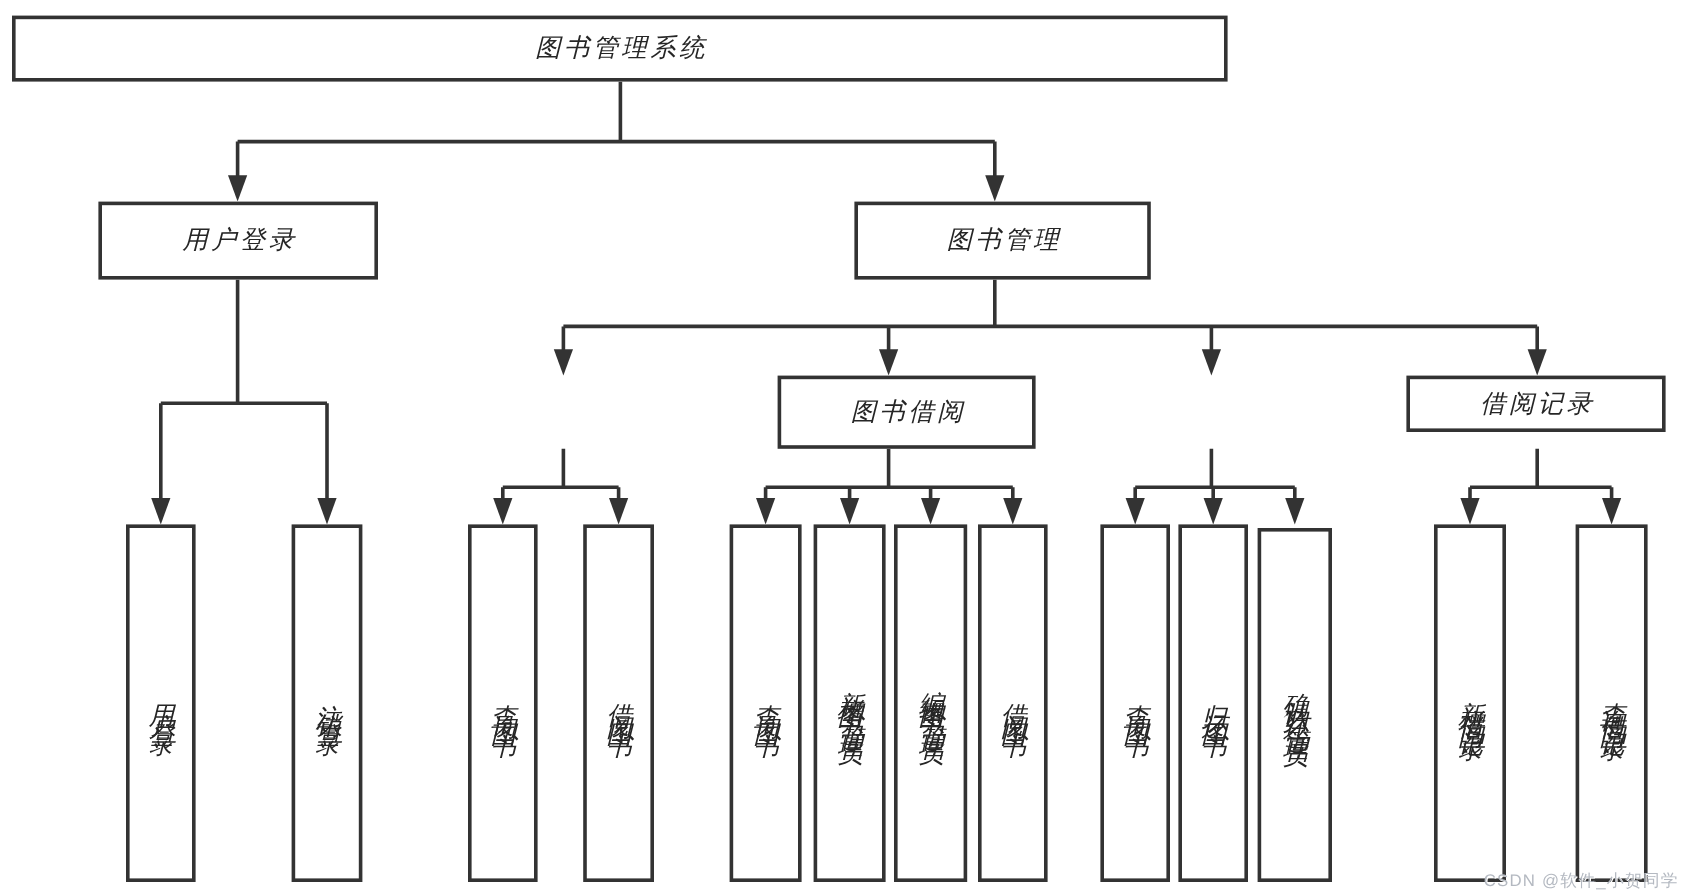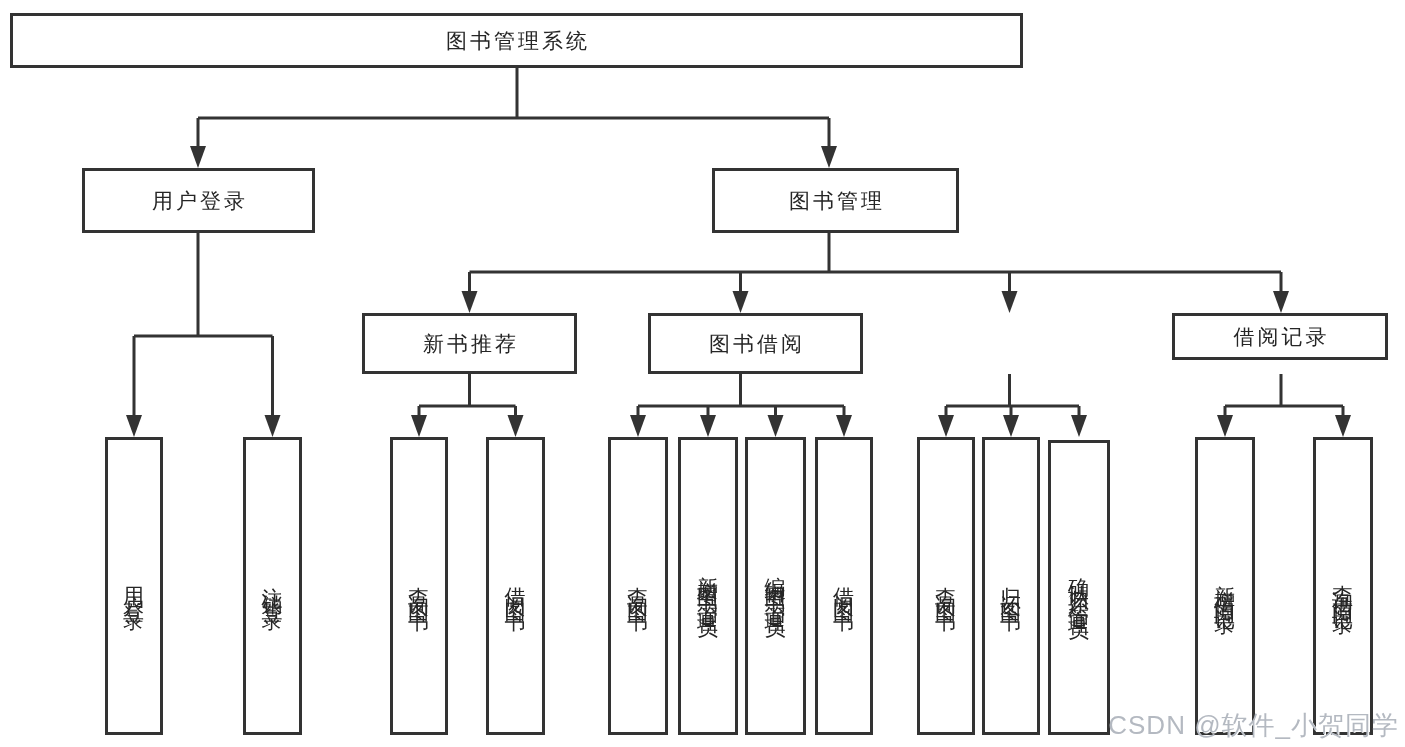--- a/index.html
+++ b/index.html
@@ -26,41 +26,42 @@
     position: absolute;
     box-sizing: border-box;
     border: 3px solid #333333;
     background: #ffffff;
     color: #262626;
     display: flex;
     align-items: center;
     justify-content: center;
     z-index: 2;
     text-align: center;
+    font-style: italic;
   }
   .h {
     font-size: 21px;
     letter-spacing: 3px;
     line-height: 1;
     padding-left: 3px; 
   }
   .v {
     writing-mode: vertical-rl;
     text-orientation: mixed;
     font-size: 21px;
     letter-spacing: 8px;
     line-height: 1;
   }
   .v.long { letter-spacing: 6px; }
   #watermark {
     position: absolute;
     right: 6px;
     bottom: 4px;
     z-index: 3;
-    font-size: 26px;
+    font-size: 14px;
     color: #b4b9c1;
     text-shadow: 1px 1px 0 #ffffff;
     letter-spacing: 1px;
     white-space: nowrap;
   }
 </style>
 </head>
 <body>
 
 <div id="canvas">
@@ -106,21 +107,20 @@
       <polygon points="1217,415 1233,415 1225,437"></polygon>
       <polygon points="1335,415 1351,415 1343,437"></polygon>
     </g>
   </svg>
 
   <div class="node h" style="left:10px; top:13px; width:1013px; height:55px">图书管理系统</div>
 
   <div class="node h" style="left:82px; top:168px; width:233px; height:65px">用户登录</div>
   <div class="node h" style="left:712px; top:168px; width:247px; height:65px">图书管理</div>
 
-  <div class="node h" style="left:362px; top:313px; width:215px; height:61px">新书推荐</div>
   <div class="node h" style="left:648px; top:313px; width:215px; height:61px">图书借阅</div>
   <div class="node h" style="left:1172px; top:313px; width:216px; height:47px">借阅记录</div>
 
   <div class="node v" style="left:105px; top:437px; width:58px; height:298px">用户登录</div>
   <div class="node v" style="left:243px; top:437px; width:59px; height:298px">注销登录</div>
 
   <div class="node v" style="left:390px; top:437px; width:58px; height:298px">查询图书</div>
   <div class="node v" style="left:486px; top:437px; width:59px; height:298px">借阅图书</div>
 
   <div class="node v" style="left:608px; top:437px; width:60px; height:298px">查询图书</div>

